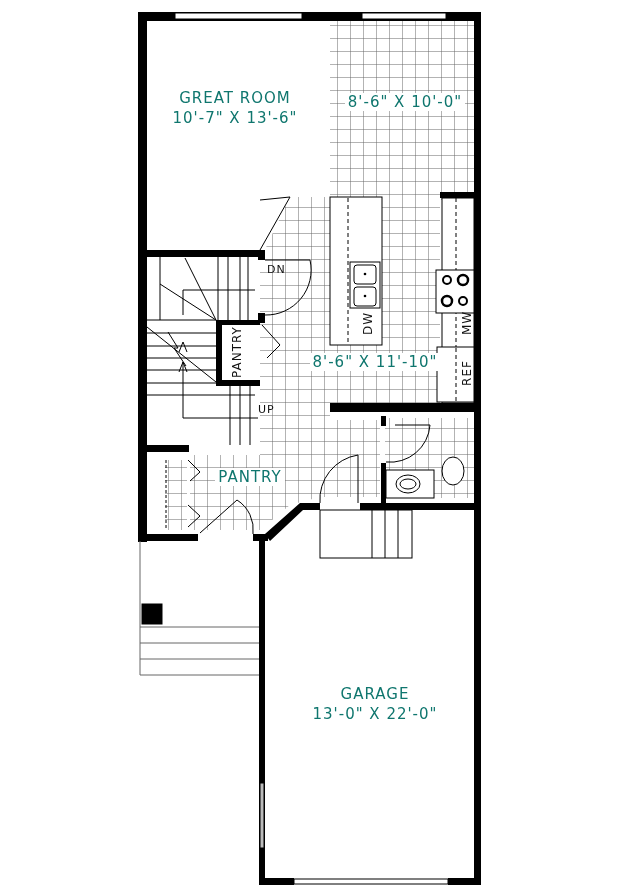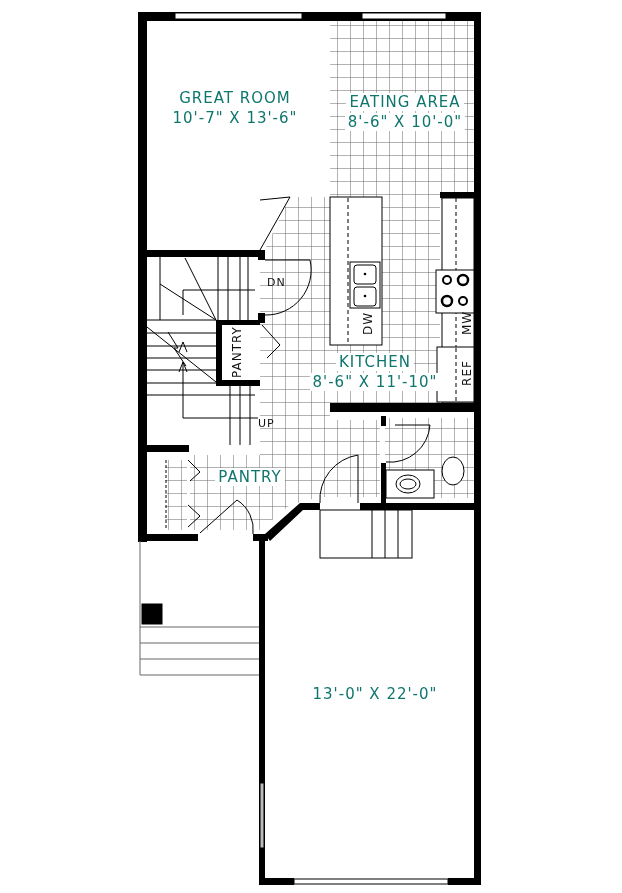--- a/index.html
+++ b/index.html
@@ -160,32 +160,31 @@
     <line x1="140" y1="675" x2="259" y2="675"></line>
     <rect x="142" y="604" width="20" height="20" fill="#000" stroke="#000"></rect>
   </g>
 </svg>
 
 <div class="lbl" style="left:160px;top:88px;width:150px;">
   <div>GREAT ROOM</div>
   <div>10'-7" X 13'-6"</div>
 </div>
 <div class="lbl" style="left:335px;top:92px;width:140px;">
-  <div><span class="bg">EATING AREA</span></div>
   <div><span class="bg">8'-6" X 10'-0"</span></div>
 </div>
 <div class="lbl" style="left:305px;top:352px;width:140px;">
-  <div><span class="bg">KITCHEN</span></div>
   <div><span class="bg">8'-6" X 11'-10"</span></div>
 </div>
 <div class="lbl" style="left:210px;top:467px;width:80px;">
   <span class="bg">PANTRY</span>
 </div>
 <div class="lbl" style="left:300px;top:684px;width:150px;">
+  <div>GARAGE</div>
   <div>13'-0" X 22'-0"</div>
 </div>
 
 <div class="vlbl" style="left:207px;top:345px;width:60px;text-align:center;">PANTRY</div>
 <div class="vlbl" style="left:358px;top:318px;width:20px;text-align:center;">DW</div>
 <div class="vlbl" style="left:457px;top:318px;width:20px;text-align:center;">MW</div>
 <div class="vlbl" style="left:452px;top:366px;width:30px;text-align:center;">REF</div>
-<div class="small" style="left:267px;top:276px;">DN</div>
-<div class="small" style="left:258px;top:417px;">UP</div>
+<div class="small" style="left:267px;top:263px;">DN</div>
+<div class="small" style="left:258px;top:403px;">UP</div>
 
 </body></html>

